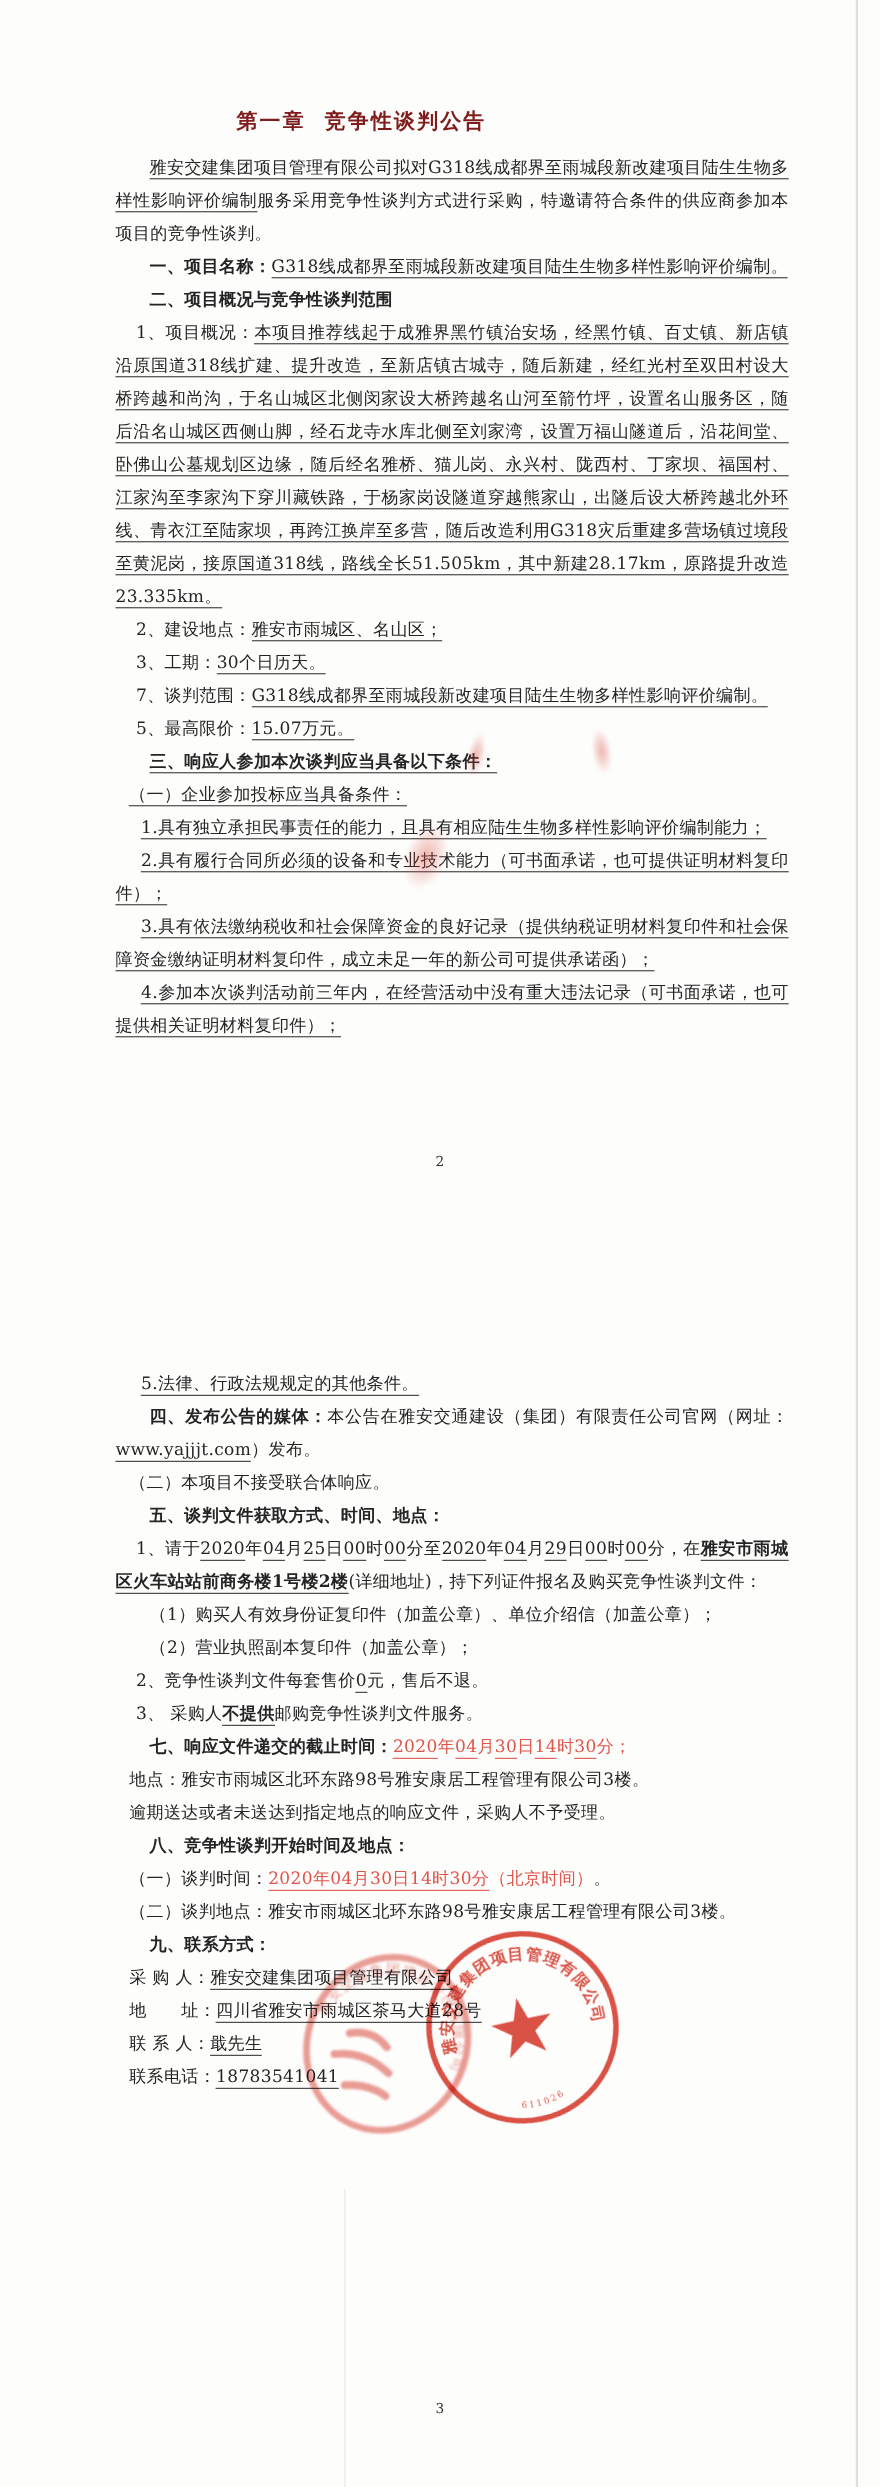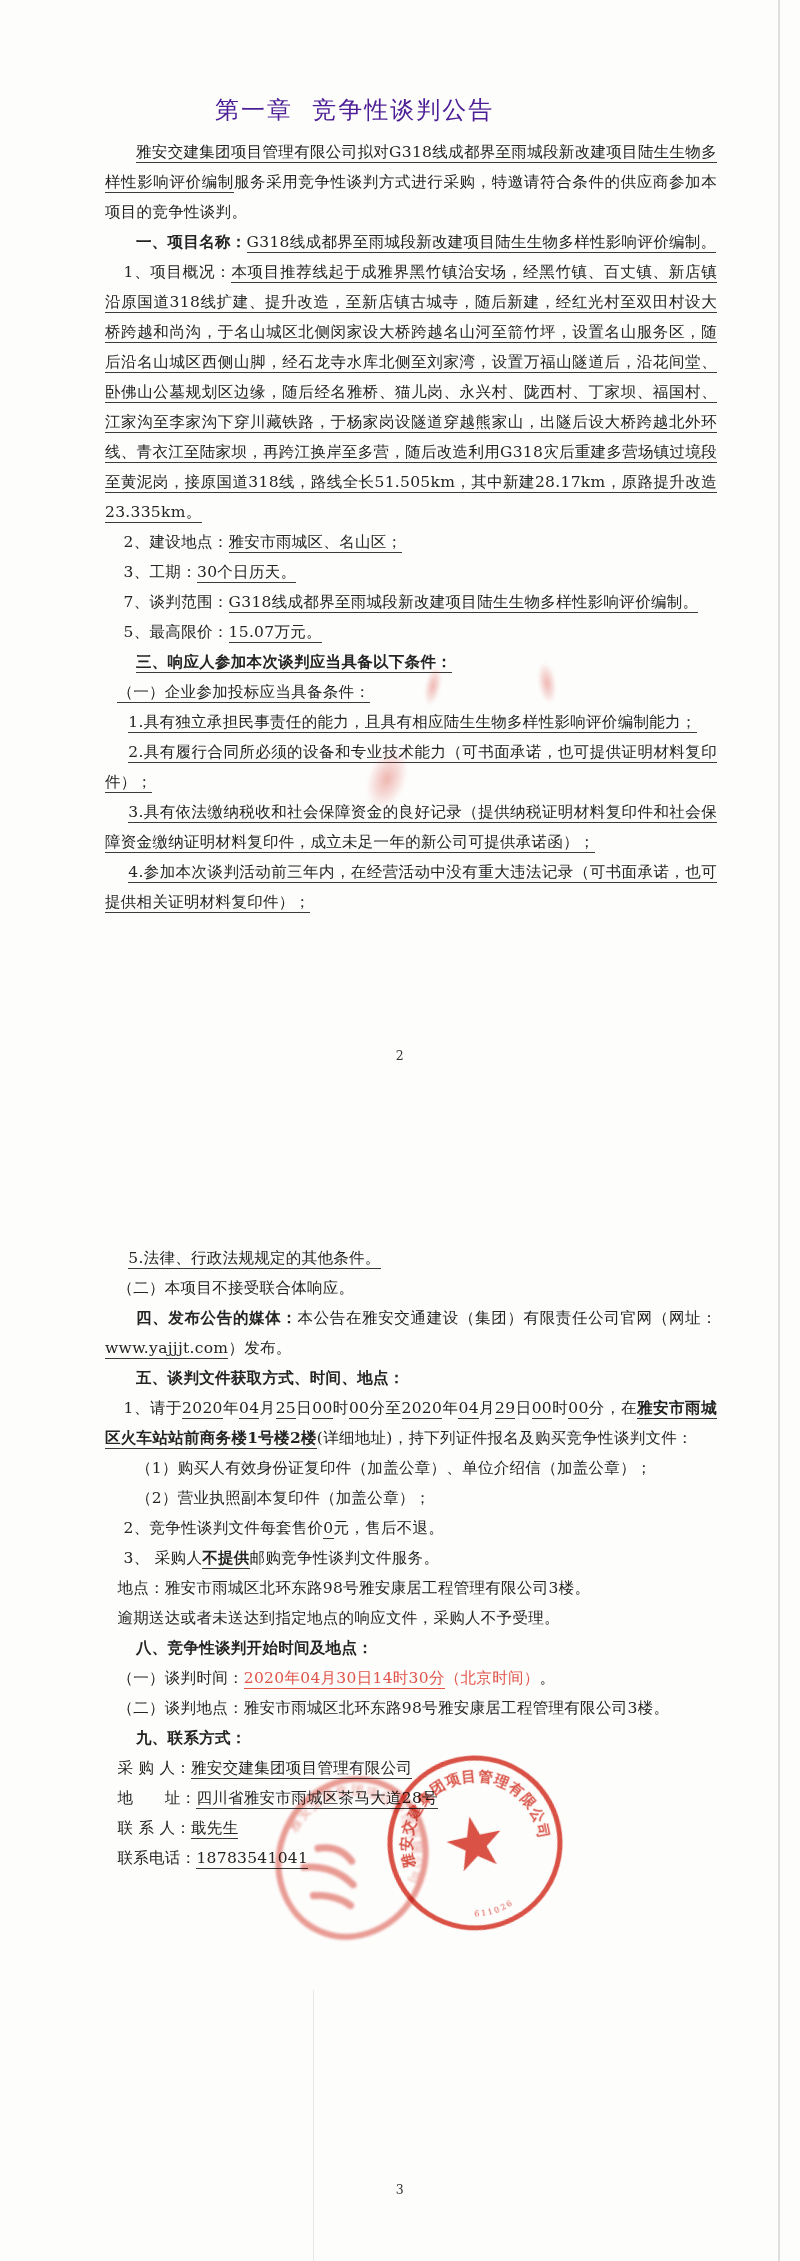--- a/index.html
+++ b/index.html
@@ -6,22 +6,22 @@
   .doc{
     position:relative;width:800px;height:2261px;margin:0 auto;
     background:#fdfdfc;overflow:hidden;
     font-family:"DejaVu Serif","Liberation Serif",serif;
     color:#242424;font-size:15.5px;line-height:30px;letter-spacing:.3px;
   }
   .col{position:absolute;left:105px;width:612px;text-align:justify;}
   .col1{top:95px;}
   .col2{top:1243px;}
   .title{
-    font-weight:normal;font-size:24px;letter-spacing:2px;line-height:30px;
-    margin:0 0 12px 110px;white-space:pre-wrap;text-align:left;color:#4c1d95;
+    font-weight:bold;font-size:19px;letter-spacing:2px;line-height:30px;
+    margin:0 0 12px 110px;white-space:pre-wrap;text-align:left;color:#7f1d1d;
   }
   p.para{margin:0;}
   .i1{text-indent:.8em}
   .i15{text-indent:1.2em}
   .i18{text-indent:1.5em}
   .i2{text-indent:2em}
   .mt2{margin-top:2px}.mt4{margin-top:4px}.mt6{margin-top:6px}
   .mt7{margin-top:7px}.mt8{margin-top:8px}.mt22{margin-top:22px}
   .u{border-bottom:1px solid #3a3a3a;padding-bottom:1px}
   .b{font-weight:bold}
@@ -46,45 +46,47 @@
 </style>
 </head>
 <body>
 
 <div class="doc">
 
   <div class="col col1">
     <h1 class="title">第一章  竞争性谈判公告</h1>
     <p class="para i2"><span class="u">雅安交建集团项目管理有限公司拟对G318线成都界至雨城段新改建项目陆生生物多样性影响评价编制</span><span>服务采用竞争性谈判方式进行采购，特邀请符合条件的供应商参加本项目的竞争性谈判。</span></p>
     <p class="para i2 mt4"><span class="b">一、项目名称：</span><span class="u">G318线成都界至雨城段新改建项目陆生生物多样性影响评价编制。</span></p>
+    <p class="para i2 mt4"><span class="b">二、项目概况与竞争性谈判范围</span></p>
     <p class="para i15 mt2"><span>1、项目概况：</span><span class="u">本项目推荐线起于成雅界黑竹镇治安场，经黑竹镇、百丈镇、新店镇沿原国道318线扩建、提升改造，至新店镇古城寺，随后新建，经红光村至双田村设大桥跨越和尚沟，于名山城区北侧闵家设大桥跨越名山河至箭竹坪，设置名山服务区，随后沿名山城区西侧山脚，经石龙寺水库北侧至刘家湾，设置万福山隧道后，沿花间堂、卧佛山公墓规划区边缘，随后经名雅桥、猫儿岗、永兴村、陇西村、丁家坝、福国村、江家沟至李家沟下穿川藏铁路，于杨家岗设隧道穿越熊家山，出隧后设大桥跨越北外环线、青衣江至陆家坝，再跨江换岸至多营，随后改造利用G318灾后重建多营场镇过境段至黄泥岗，接原国道318线，路线全长51.505km，其中新建28.17km，原路提升改造23.335km。</span></p>
     <p class="para i15 mt4"><span>2、建设地点：</span><span class="u">雅安市雨城区、名山区；</span></p>
     <p class="para i15 mt4"><span>3、工期：</span><span class="u">30个日历天。</span></p>
     <p class="para i15 mt2"><span>7、谈判范围：</span><span class="u">G318线成都界至雨城段新改建项目陆生生物多样性影响评价编制。</span></p>
     <p class="para i15"><span>5、最高限价：</span><span class="u">15.07万元。</span></p>
     <p class="para i2 mt2"><span class="bu">三、响应人参加本次谈判应当具备以下条件：</span></p>
     <p class="para i1"><span class="u">（一）企业参加投标应当具备条件：</span></p>
     <p class="para i18 mt2"><span class="u">1.具有独立承担民事责任的能力，且具有相应陆生生物多样性影响评价编制能力；</span></p>
     <p class="para i18 mt2"><span class="u">2.具有履行合同所必须的设备和专业技术能力（可书面承诺，也可提供证明材料复印件）；</span></p>
     <p class="para i18 mt2"><span class="u">3.具有依法缴纳税收和社会保障资金的良好记录（提供纳税证明材料复印件和社会保障资金缴纳证明材料复印件，成立未足一年的新公司可提供承诺函）；</span></p>
     <p class="para i18 mt2"><span class="u">4.参加本次谈判活动前三年内，在经营活动中没有重大违法记录（可书面承诺，也可提供相关证明材料复印件）；</span></p>
   </div>
 
   <div class="pageno pn2">2</div>
 
   <div class="col col2">
     <p class="para i18"><span class="u">5.法律、行政法规规定的其他条件。</span></p>
+    <p class="para i2 mt8"><span class="b">四、发布公告的媒体：</span><span>本公告在雅安交通建设（集团）有限责任公司官网（网址：</span><span class="u">www.yajjjt.com</span><span>）发布。</span></p>
     <p class="para i1 mt22"><span>（二）本项目不接受联合体响应。</span></p>
-    <p class="para i2 mt8"><span class="b">四、发布公告的媒体：</span><span>本公告在雅安交通建设（集团）有限责任公司官网（网址：</span><span class="u">www.yajjjt.com</span><span>）发布。</span></p>
     <p class="para i2 mt6"><span class="b">五、谈判文件获取方式、时间、地点：</span></p>
     <p class="para i15 mt2"><span>1、请于</span><span class="u">2020</span><span>年</span><span class="u">04</span><span>月</span><span class="u">25</span><span>日</span><span class="u">00</span><span>时</span><span class="u">00</span><span>分至</span><span class="u">2020</span><span>年</span><span class="u">04</span><span>月</span><span class="u">29</span><span>日</span><span class="u">00</span><span>时</span><span class="u">00</span><span>分，在</span><span class="bu">雅安市雨城区火车站站前商务楼1号楼2楼</span><span>(详细地址)，持下列证件报名及购买竞争性谈判文件：</span></p>
     <p class="para i2 mt2"><span>（1）购买人有效身份证复印件（加盖公章）、单位介绍信（加盖公章）；</span></p>
     <p class="para i2 mt4"><span>（2）营业执照副本复印件（加盖公章）；</span></p>
     <p class="para i15 mt2"><span>2、竞争性谈判文件每套售价</span><span class="u">0</span><span>元，售后不退。</span></p>
     <p class="para i15 mt2"><span>3、 采购人</span><span class="bu">不提供</span><span>邮购竞争性谈判文件服务。</span></p>
+    <p class="para i2 mt4"><span class="b">七、响应文件递交的截止时间：</span><span class="ru">2020</span><span class="r">年</span><span class="ru">04</span><span class="r">月</span><span class="ru">30</span><span class="r">日</span><span class="ru">14</span><span class="r">时</span><span class="ru">30</span><span class="r">分；</span></p>
     <p class="para i1 mt2"><span>地点：雅安市雨城区北环东路98号雅安康居工程管理有限公司3楼。</span></p>
     <p class="para i1 mt2"><span>逾期送达或者未送达到指定地点的响应文件，采购人不予受理。</span></p>
     <p class="para i2 mt2"><span class="b">八、竞争性谈判开始时间及地点：</span></p>
     <p class="para i1 mt4"><span>（一）谈判时间：</span><span class="ru">2020年04月30日14时30分</span><span class="r">（北京时间）</span><span>。</span></p>
     <p class="para i1"><span>（二）谈判地点：雅安市雨城区北环东路98号雅安康居工程管理有限公司3楼。</span></p>
     <p class="para i2 mt2"><span class="b">九、联系方式：</span></p>
     <p class="para i1 mt4"><span>采 购 人：</span><span class="u">雅安交建集团项目管理有限公司</span></p>
     <p class="para i1 mt4"><span>地　　址：</span><span class="u">四川省雅安市雨城区茶马大道28号</span></p>
     <p class="para i1 mt8"><span>联 系 人：</span><span class="u">戢先生</span></p>
     <p class="para i1 mt7"><span>联系电话：</span><span class="u">18783541041</span></p>

